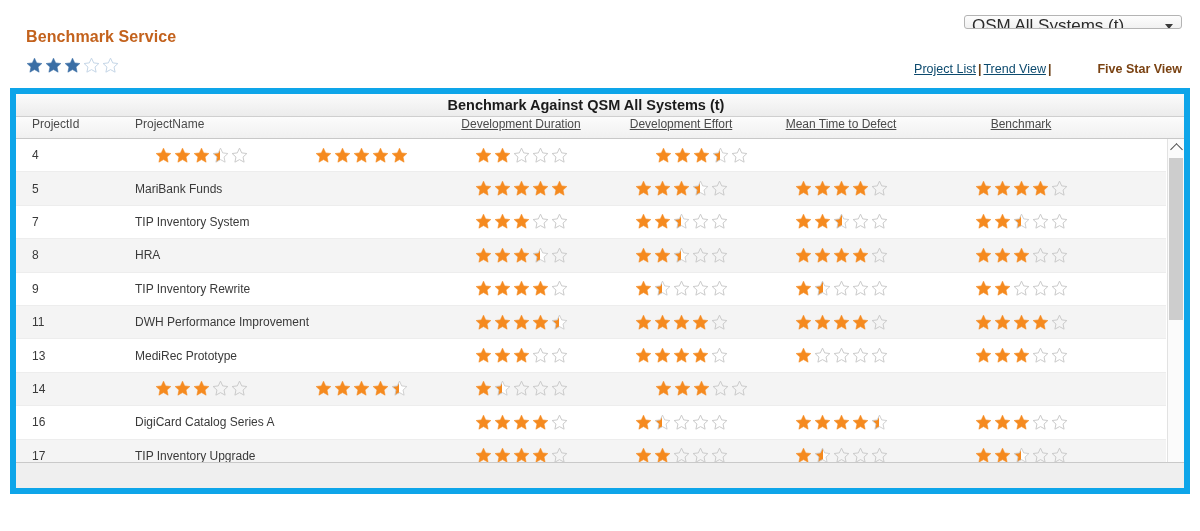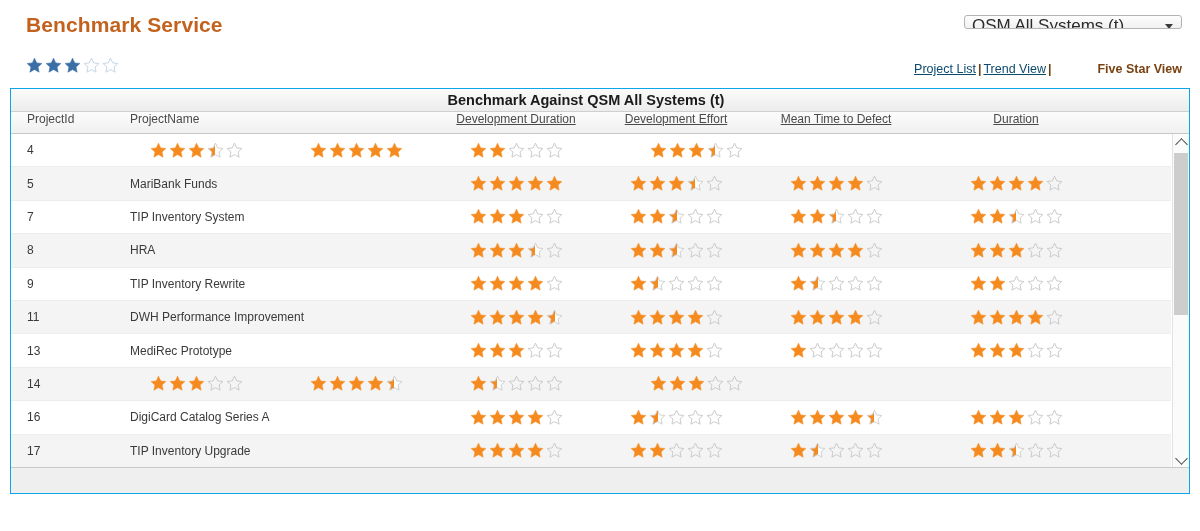--- a/index.html
+++ b/index.html
@@ -17,22 +17,22 @@
   }
 
   
   .page-header {
     position: relative;
     height: 56px;
   }
   .app-title {
     position: absolute;
     left: 26px;
-    top: 13px;
-    font-size: 21px;
+    top: 28px;
+    font-size: 16px;
     font-weight: bold;
     color: #c3621d;
     letter-spacing: .1px;
     white-space: nowrap;
   }
   .system-select-wrap {
     position: absolute;
     right: 18px;
     top: 15px;
     width: 218px;
@@ -104,21 +104,21 @@
   }
 
   
   .table-panel {
     position: absolute;
     left: 10px;
     top: 88px;
     width: 1180px;
     height: 406px;
     box-sizing: border-box;
-    border: 1px solid #0ea5e9;
+    border: 6px solid #0ea5e9;
     background: #ffffff;
   }
   .bench-title {
     height: 23px;
     line-height: 23px;
     text-align: center;
     font-size: 14.5px;
     font-weight: bold;
     color: #1a1a1a;
     background: linear-gradient(to bottom, #fbfbfb 0%, #ececec 100%);
@@ -269,21 +269,21 @@
 <div class="table-panel">
 
   <div class="bench-title">Benchmark Against QSM All Systems (t)</div>
 
   <div class="col-head-row">
     <div class="c-id">ProjectId</div>
     <div class="c-name">ProjectName</div>
     <div class="c-stars c-head">Development Duration</div>
     <div class="c-stars c-head">Development Effort</div>
     <div class="c-stars c-head">Mean Time to Defect</div>
-    <div class="c-stars wide c-head">Duration</div>
+    <div class="c-stars wide c-head">Benchmark</div>
   </div>
 
   <div class="grid-body">
     <div class="grid-rows" id="grid-rows">
         <div class="row plain">
           <div class="c-id">4</div>
           <div class="c-stars">
             <div class="stars">
               <svg class="star" viewBox="0 0 24 24">
                 <path d="M12 1.6 L15.1 8.3 L22.4 9.2 L17 14.2 L18.5 21.4 L12 17.8 L5.5 21.4 L7 14.2 L1.6 9.2 L8.9 8.3 Z" fill="#f58a1f" stroke="#f58a1f" stroke-width="0.8"></path>

